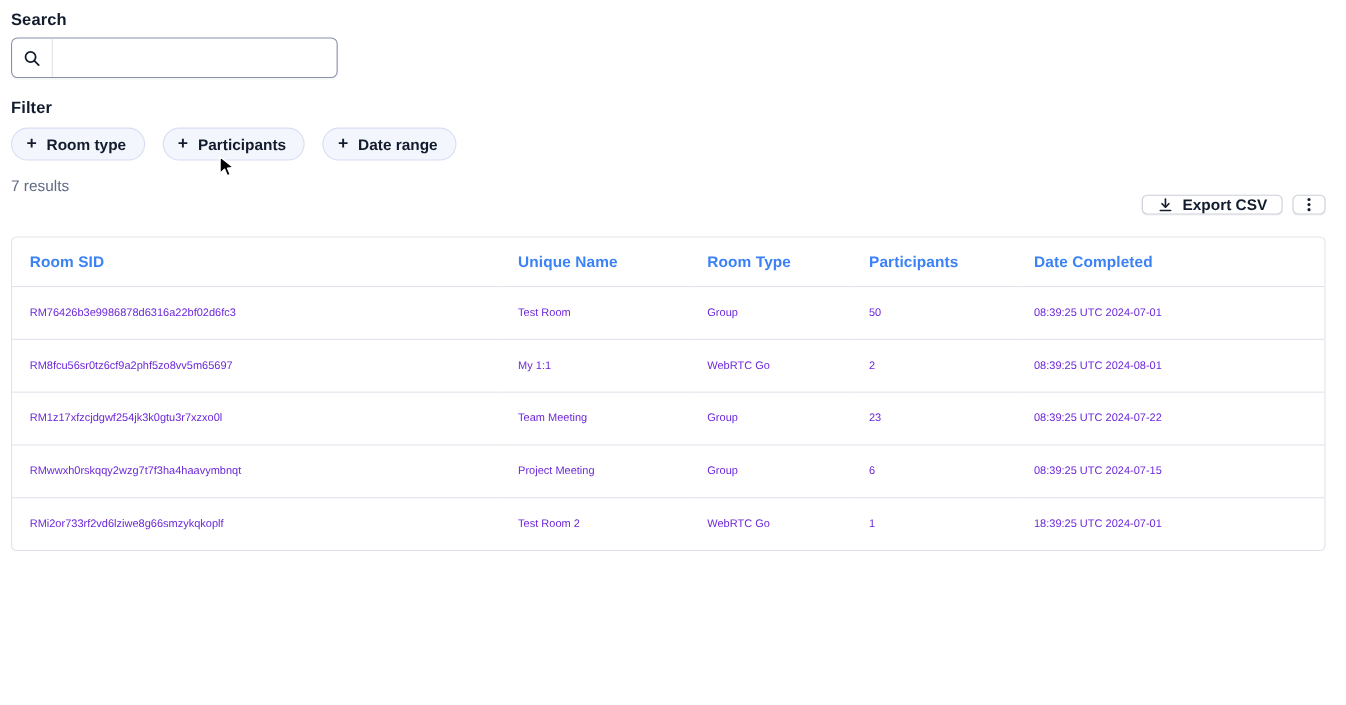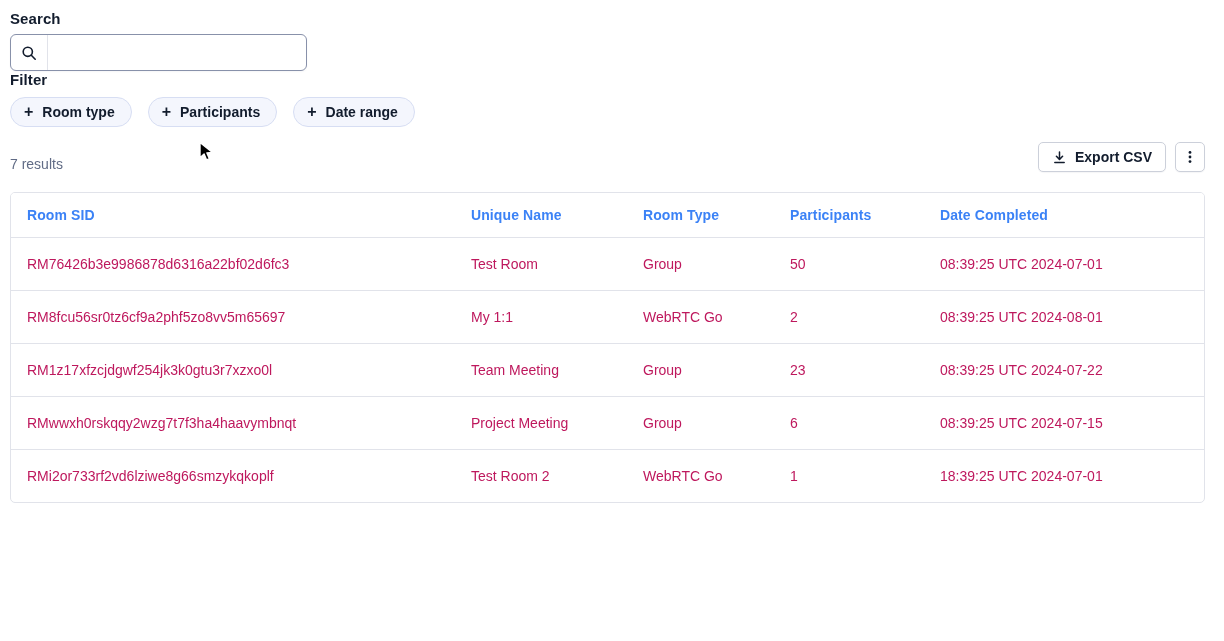--- a/index.html
+++ b/index.html
@@ -27,63 +27,63 @@
   .search-prefix {
     width: 37px; display: flex; align-items: center; justify-content: center;
     border-right: 1px solid #E1E3EA; flex: none;
   }
   .search-box input {
     flex: 1; border: none; outline: none; font: 14px "Liberation Sans", sans-serif;
     padding: 0 10px; color: #121C2D; background: transparent;
   }
 
   
-  .filter-section { }
+  .filter-section { margin-top: 19px; }
   .chip-row { display: flex; gap: 16px; margin-top: 9px; align-items: center; }
   .chip {
     display: inline-flex; align-items: center; gap: 9px;
     height: 30px; padding: 0 16px 0 13px;
     background: #F4F6FD; border: 1px solid #D7DEF3; border-radius: 16px;
     font: 600 14px "Liberation Sans", sans-serif; color: #121C2D;
     cursor: pointer; white-space: nowrap;
   }
   .chip .plus { font-size: 16px; font-weight: 600; line-height: 1; color: #121C2D; }
 
   
   .toolbar {
-    margin-top: 15px; display: flex; align-items: flex-end;
+    margin-top: 15px; display: flex; align-items: flex-start;
     width: 1195px;
   }
   .results-count { font-size: 14px; color: #606B85; }
   .toolbar-actions { margin-left: auto; display: flex; gap: 9px; align-items: center; }
   .btn {
     display: inline-flex; align-items: center; justify-content: center; gap: 8px;
-    height: 30px; padding: 0 13px;
+    height: 18px; padding: 0 13px;
     background: #fff; border: 1px solid #CCD0DA; border-radius: 5px;
     font: 700 14px "Liberation Sans", sans-serif; color: #121C2D;
-    cursor: pointer; box-shadow: 0 1px 1px rgba(18,28,45,.04);
+    cursor: pointer; box-shadow: 0 1px 1px rgba(18,28,45,.04); margin-top: 16px;
   }
   .btn-icon-only { width: 30px; padding: 0; }
 
   
   .table-wrap {
     margin-top: 20px; width: 1195px;
     border: 1px solid #E1E3EA; border-radius: 5px;
     background: #fff; overflow: hidden;
   }
   table { border-collapse: collapse; table-layout: fixed; width: 1193px; }
   col.c1 { width: 444px; } col.c2 { width: 172px; } col.c3 { width: 147px; }
   col.c4 { width: 150px; } col.c5 { width: 280px; }
   th {
     text-align: left; font-size: 14px; font-weight: 700; color: #3b82f6;
     padding: 14px 16px; border-bottom: 1px solid #E1E3EA; background: #fff;
     letter-spacing: .1px;
   }
   td {
-    font-size: 14px; color: #be185d;
+    font-size: 10px; color: #6d28d9;
     padding: 18px 16px; border-bottom: 1px solid #E1E3EA;
     white-space: nowrap; overflow: hidden; text-overflow: ellipsis;
   }
   tr:last-child td { border-bottom: none; }
 
   .icon-svg { display: block; }
 
   
   .cursor { position: absolute; left: 197px; top: 141px; pointer-events: none; }
 </style>

